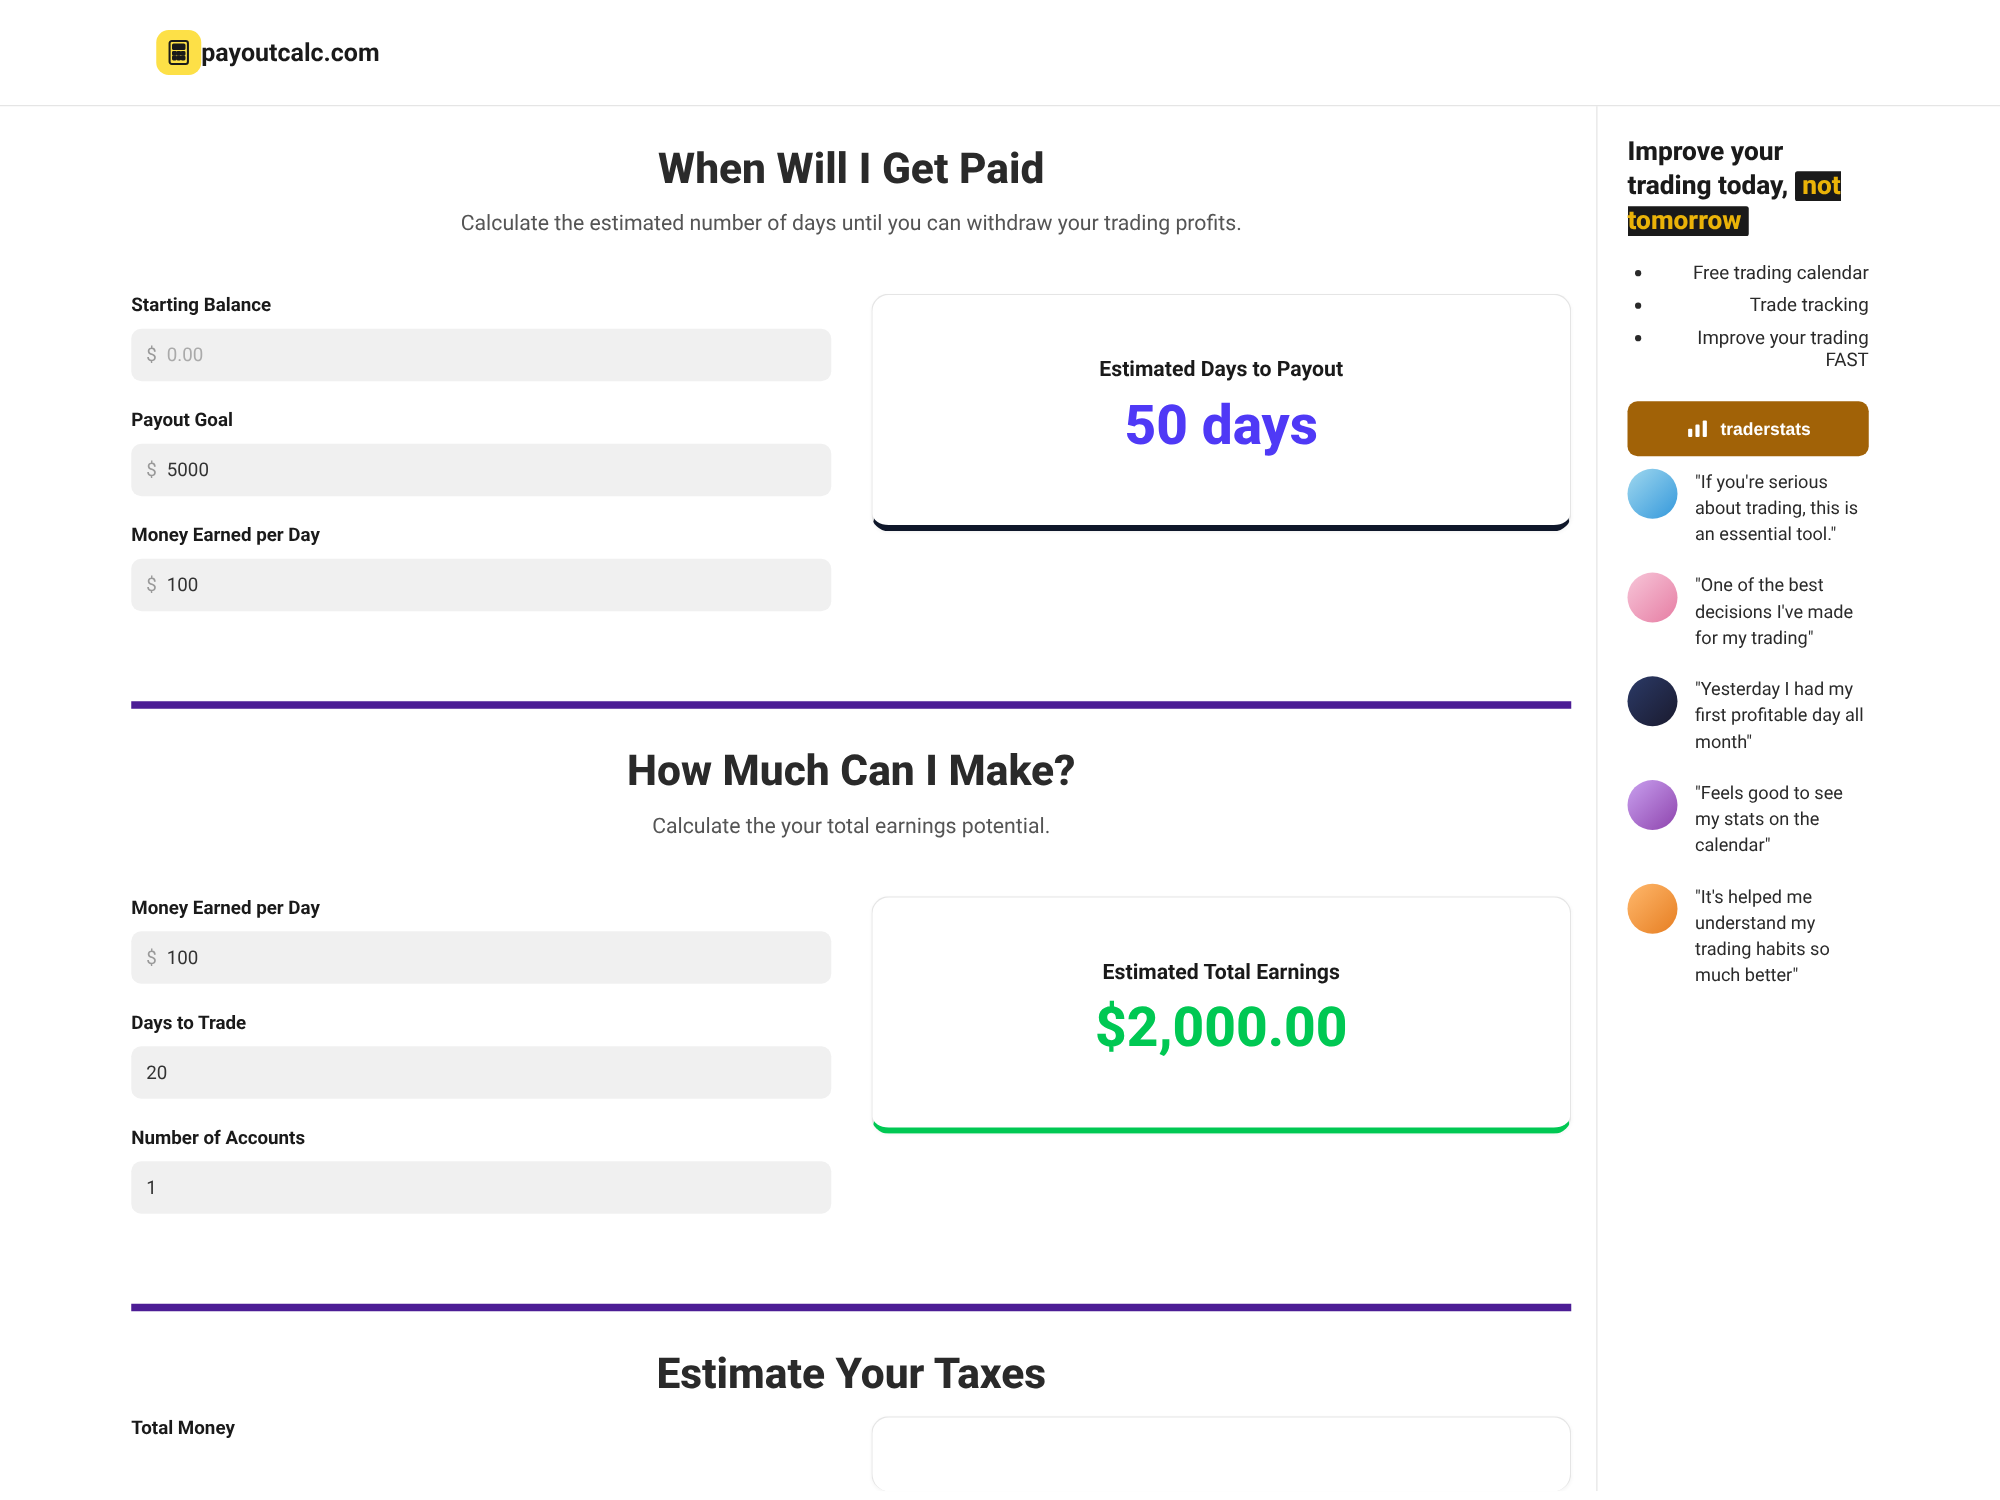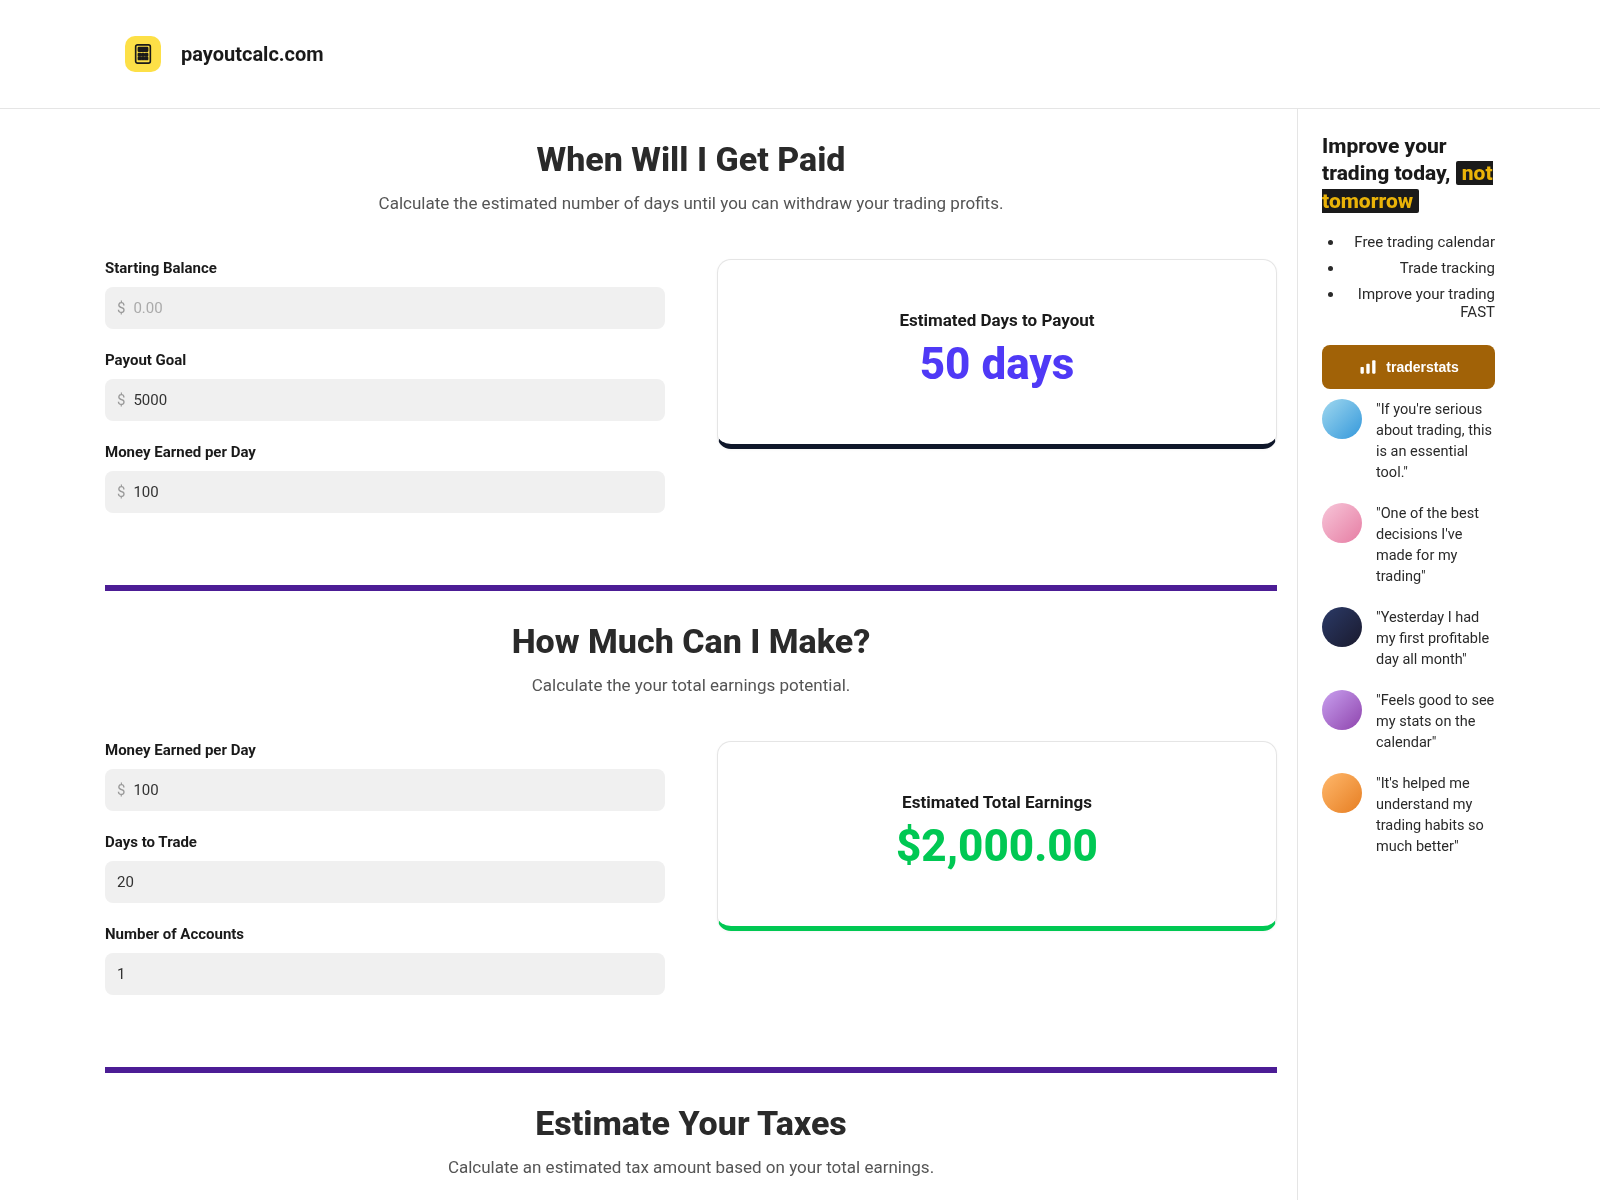--- a/index.html
+++ b/index.html
@@ -8,22 +8,22 @@
       background: #fff;
       color: #1a1a1a;
     }
     .page {
       max-width: 1600px;
       margin: 0 auto;
     }
     .header {
       display: flex;
       align-items: center;
-      gap: 20px;
-      padding: 36px 125px;
+      gap: 0;
+      padding: 24px 125px;
       border-bottom: 1px solid #e5e5e5;
     }
     .logo {
       width: 36px;
       height: 36px;
       background: #fde047;
       border-radius: 10px;
       display: flex;
       align-items: center;
       justify-content: center;
@@ -61,21 +61,21 @@
       margin-bottom: 14px;
     }
     .section-sub {
       text-align: center;
       font-size: 17px;
       color: #555;
       margin-bottom: 46px;
     }
     .row {
       display: flex;
-      gap: 52px;
+      gap: 32px;
       align-items: flex-start;
     }
     .col-form {
       flex: 0 0 560px;
     }
     .col-result {
       flex: 1;
       display: flex;
       justify-content: center;
     }
@@ -288,21 +288,20 @@
             <div class="result-card accent-green">
               <div class="result-label">Estimated Total Earnings</div>
               <div class="result-value green">$2,000.00</div>
             </div>
           </div>
         </div>
       </section>
 
       <section class="section" style="padding-bottom:0">
         <h1 class="section-title">Estimate Your Taxes</h1>
-        <p class="section-sub">Calculate an estimated tax amount based on your total earnings.</p>
         <div class="row">
           <div class="col-form">
             <div class="field-group">
               <label class="field-label">Total Money</label>
 
             </div>
           </div>
           <div class="col-result">
             <div class="result-card" style="padding:36px 20px 0;border-bottom:none;min-height:60px;">
               

